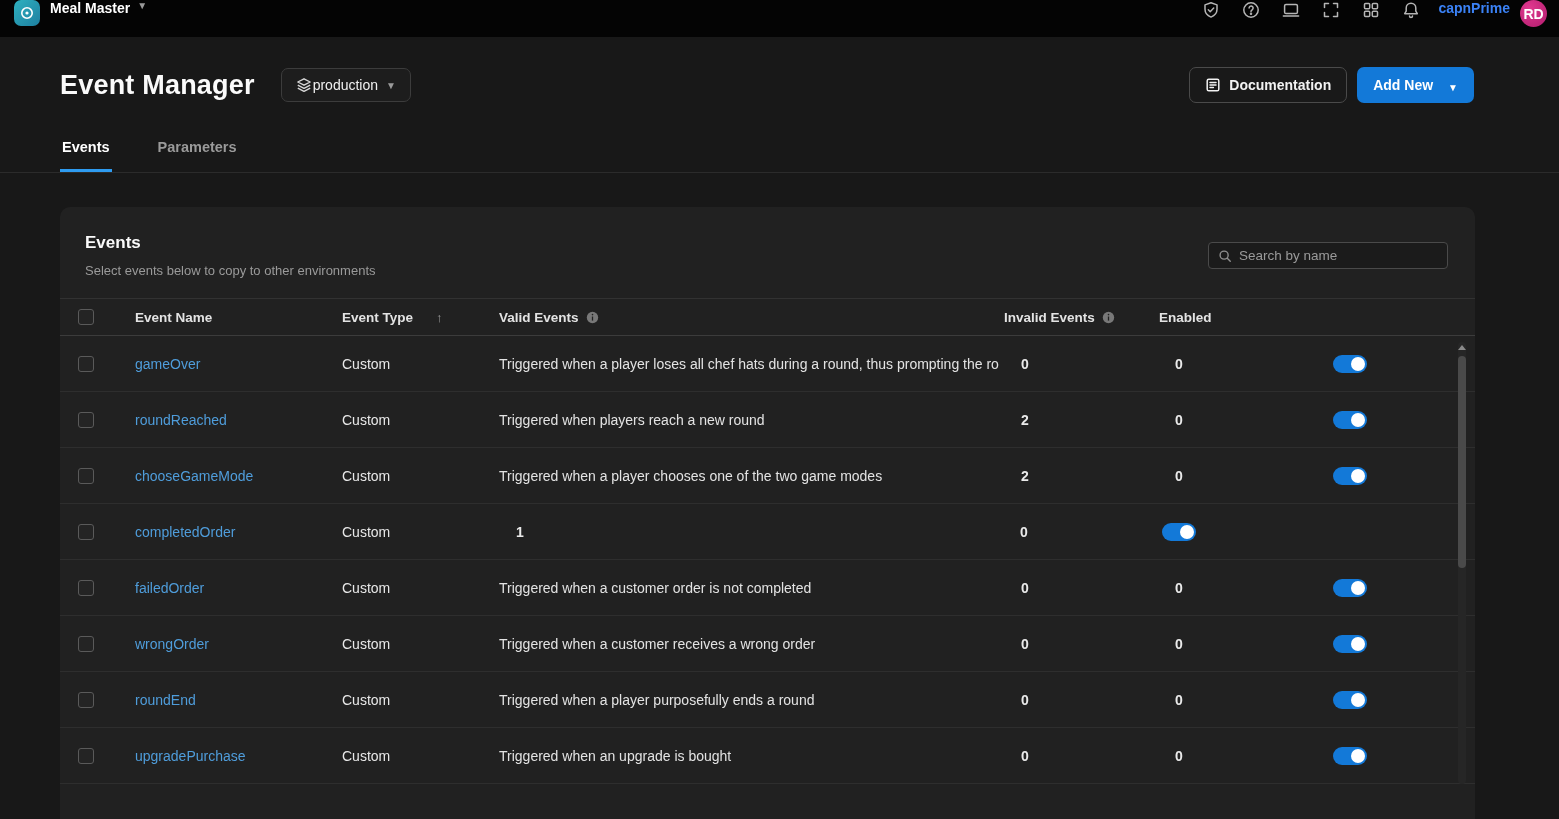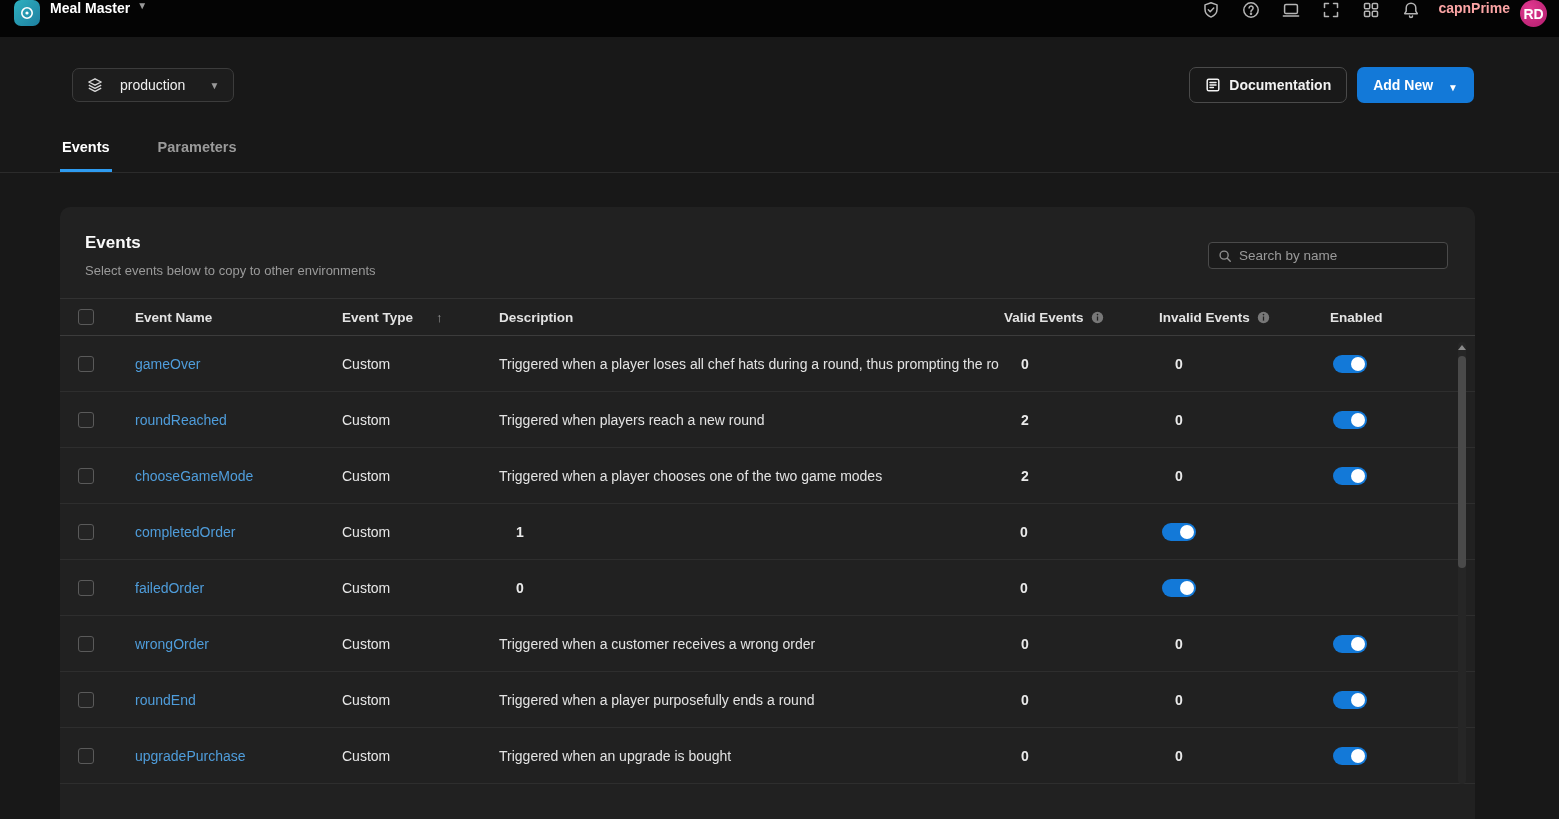--- a/index.html
+++ b/index.html
@@ -21,38 +21,38 @@
     background: linear-gradient(135deg, #2fb1c0, #1d7fa0);
     display: flex; align-items: center; justify-content: center;
     margin-right: 10px; flex: 0 0 auto;
   }
   .app-name { font-size: 14px; font-weight: 700; color: #ffffff; }
   .chev { margin-left: 7px; color: #9a9a9a; font-size: 10px; }
   .topbar-spacer { flex: 1; }
   .topbar-icons { display: flex; align-items: center; gap: 21px; margin-right: 18px; }
   .tb-icon { width: 19px; height: 19px; display: flex; align-items: center; justify-content: center; cursor: pointer; }
   .tb-icon svg { stroke: #b5b5b5; fill: none; stroke-width: 1.5; stroke-linecap: round; stroke-linejoin: round; }
-  .username { font-size: 14px; font-weight: 700; color: #fca5a5; margin-right: 10px; }
+  .username { font-size: 14px; font-weight: 700; color: #3b82f6; margin-right: 10px; }
   .avatar {
     width: 27px; height: 27px; border-radius: 50%;
     background: radial-gradient(circle at 35% 30%, #e0388f, #b21d6e);
     color: #fff; font-size: 14px; font-weight: 700;
     display: flex; align-items: center; justify-content: center;
     flex: 0 0 auto; cursor: pointer;
   }
 
   
   .page-header {
     display: flex; align-items: center;
     padding: 30px 85px 0 60px;
   }
   .page-title { font-size: 27px; font-weight: 700; color: #fafafa; letter-spacing: 0.2px; }
   .env-select {
-    margin-left: 12px;
-    display: inline-flex; align-items: center; gap: 17px;
+    margin-left: 26px;
+    display: inline-flex; align-items: center; gap: 1px;
     background: #1d1d1d; border: 1px solid #3c3c3c; border-radius: 7px;
     padding: 8px 14px; font-size: 14px; color: #f0f0f0; cursor: pointer;
   }
   .env-select svg { stroke: #d8d8d8; fill: none; stroke-width: 1.4; stroke-linejoin: round; }
   .hdr-actions { margin-left: auto; display: flex; gap: 10px; }
   .btn {
     display: inline-flex; align-items: flex-end; gap: 8px;
     font-size: 14px; font-weight: 700; border-radius: 7px;
     padding: 9px 15px; cursor: pointer; border: 1px solid transparent;
   }
@@ -212,20 +212,21 @@
         <path d="M7.5 15a1.5 1.5 0 0 0 3 0"></path>
       </svg>
     </span>
   </div>
 
   <span class="username">capnPrime</span>
   <div class="avatar">RD</div>
 </div>
 
 <div class="page-header">
+  <h1 class="page-title">Event Manager</h1>
 
   <div class="env-select">
     <svg width="16" height="16" viewBox="0 0 16 16">
       <path d="M8 1.8 14.2 5 8 8.2 1.8 5z"></path>
       <path d="M1.8 8.2 8 11.4l6.2-3.2"></path>
       <path d="M1.8 11.2 8 14.4l6.2-3.2"></path>
     </svg>
     <span>production</span>
     <span class="chev">▼</span>
   </div>
@@ -267,21 +268,20 @@
 
   <div class="tgrid thead">
     <div>
         <div class="checkbox"></div>
       </div>
     <div class="th">Event Name</div>
     <div class="th">
       <span>Event Type</span>
       <span class="sort-arrow">↑</span>
     </div>
-    <div class="th">Description</div>
     <div class="th">
       <span>Valid Events</span>
       <span class="info-icon">
         <svg width="13" height="13" viewBox="0 0 16 16">
             <circle cx="8" cy="8" r="7" fill="#787878"></circle>
             <rect x="7.2" y="6.8" width="1.6" height="5" fill="#212121"></rect>
             <circle cx="8" cy="4.4" r="1" fill="#212121"></circle>
           </svg>
       </span>
     </div>
@@ -362,20 +362,21 @@
             </div>
           </div>
   </div>
 
   <div class="tgrid trow">
     <div>
             <div class="checkbox"></div>
           </div>
     <div><span class="event-link">failedOrder</span></div>
     <div>Custom</div>
+    <div class="cell-desc">Triggered when a customer order is not completed</div>
     <div class="cell-num num-valid">0</div>
     <div class="cell-num num-invalid">0</div>
     <div>
             <div class="toggle on">
               <span class="knob"></span>
             </div>
           </div>
   </div>
 
   <div class="tgrid trow">

